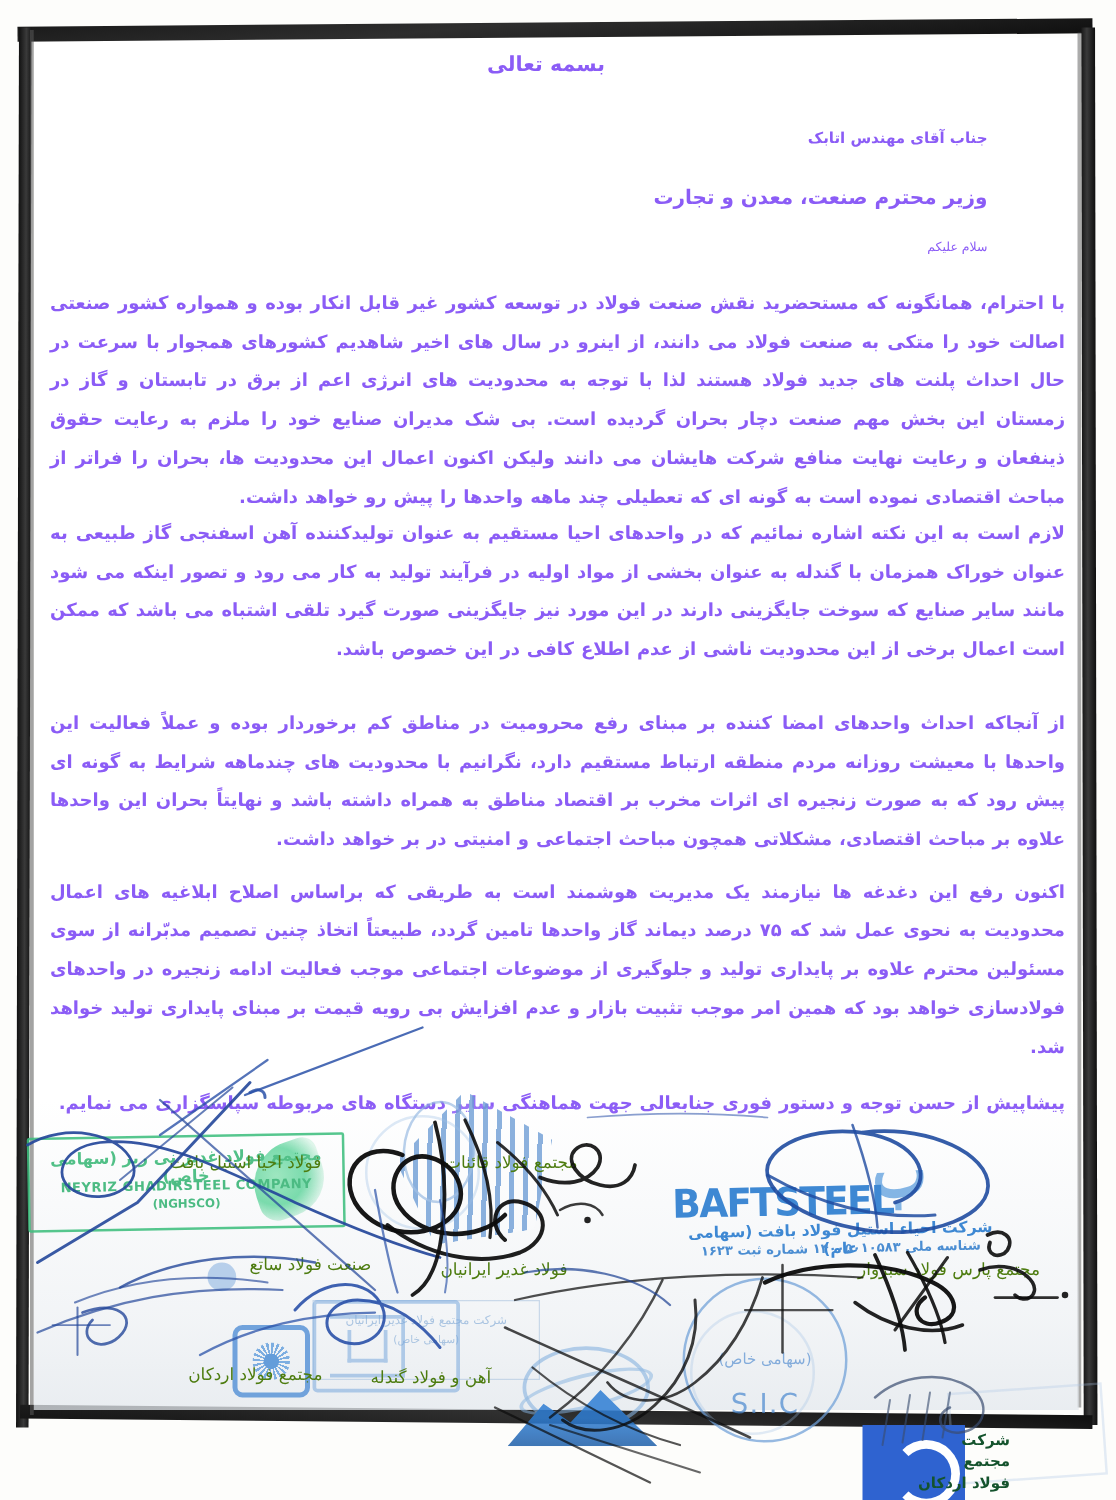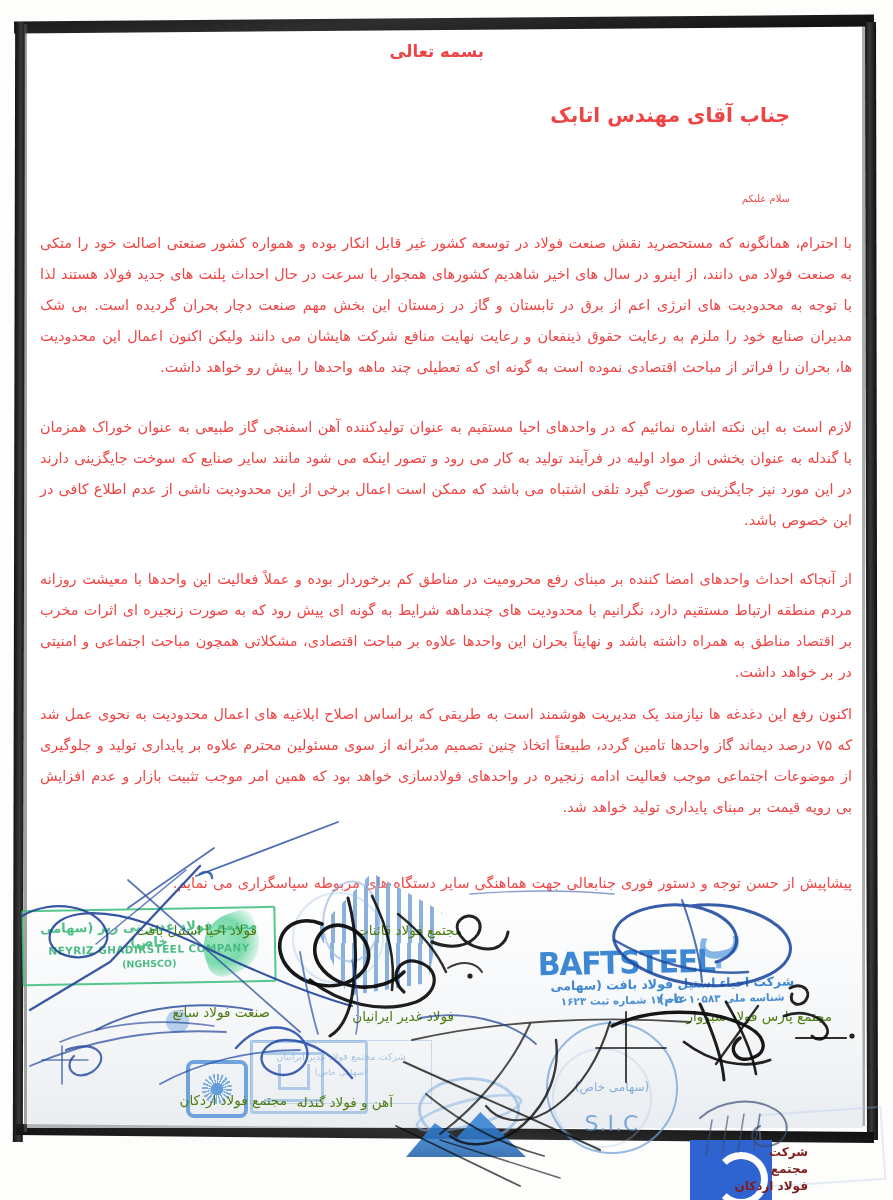--- a/index.html
+++ b/index.html
@@ -29,29 +29,29 @@
   .paper{position:absolute;left:27px;top:30px;width:836px;height:1098px;
      background:#ffffff;}
 
   
   .scan-tint{position:absolute;left:27px;top:880px;width:836px;height:248px;
      background:linear-gradient(180deg,rgba(238,240,242,0) 0%,rgba(232,236,240,.55) 70%,rgba(226,231,236,.75) 100%);
      pointer-events:none;}
 
   
   #content{position:absolute;left:40px;top:30px;width:812px;height:1098px;
-     direction:rtl;text-align:right;color:#ef4444;}
+     direction:rtl;text-align:right;color:#8b5cf6;}
 
   .bismillah{position:absolute;top:12px;right:368px;font-size:16.5px;font-weight:bold;letter-spacing:.2px;}
-  .addr1{position:absolute;top:73px;right:62px;font-size:20px;font-weight:bold;}
+  .addr1{position:absolute;top:73px;right:62px;font-size:12px;font-weight:bold;}
   .addr2{position:absolute;top:118px;right:62px;font-size:16px;font-weight:bold;}
   .greet{position:absolute;top:163px;right:62px;font-size:10px;}
 
   .para{position:absolute;right:0;width:812px;font-size:14.4px;line-height:31px;
-        text-align:justify;text-align-last:right;word-spacing:.5px;}
+        text-align:justify;text-align-last:right;word-spacing:.5px;font-weight:bold;}
   .para.p1{top:198px;}
   .para.p2{top:382px;}
   .para.p3{top:534px;}
   .para.p4{top:669px;}
   .para.p5{top:838px;}
 
   
   .siglabel{position:absolute;font-size:13.5px;color:#4d7c0f;white-space:nowrap;}
 
   
@@ -129,21 +129,21 @@
      border:3px solid #86b2e0;border-radius:50%;opacity:.7;}
   .bafgh .band{position:absolute;left:14px;top:24px;width:104px;height:22px;
      border:3px solid #86b2e0;border-radius:50%;opacity:.6;transform:rotate(-14deg);}
 
   
   .ardakan{left:618px;top:1140px;width:190px;height:62px;}
   .ardakan .blue{position:absolute;left:72px;top:0;width:82px;height:62px;background:#2f63d0;}
   .ardakan .c{position:absolute;left:96px;top:12px;width:40px;height:40px;
      border:7px solid #ffffff;border-radius:50%;border-left-color:transparent;}
   .ardakan .fa{position:absolute;right:0;top:4px;font-size:12px;font-weight:bold;
-     color:#7f1d1d;direction:rtl;text-align:right;line-height:17px;width:74px;}
+     color:#14532d;direction:rtl;text-align:right;line-height:17px;width:74px;}
 
   
   .dot{left:166px;top:1010px;width:23px;height:23px;border-radius:50%;
      background:#9fbfe4;opacity:.72;}
 
   
   .faint1{left:292px;top:892px;width:88px;height:88px;border:2px solid #9fbfe4;border-radius:50%;opacity:.35;}
   .faint2{left:552px;top:1048px;width:96px;height:96px;border:2px solid #9fbfe4;border-radius:50%;opacity:.3;}
   .faint3{left:760px;top:1110px;width:120px;height:70px;border:2px solid #a9c5e6;opacity:.3;transform:rotate(-4deg);}
 
@@ -163,20 +163,21 @@
   <div class="frame-bottom"></div>
   <div class="frame-left2"></div>
   <div class="frame-right2"></div>
 
   <div id="content">
 
     <div class="bismillah">بسمه تعالی</div>
 
     <div class="addr1">جناب آقای مهندس اتابک</div>
 
+    <div class="addr2">وزیر محترم صنعت، معدن و تجارت</div>
 
     <div class="greet">سلام علیکم</div>
 
     <div class="para p1">با احترام، همانگونه که مستحضرید نقش صنعت فولاد در توسعه کشور غیر قابل انکار بوده و همواره کشور صنعتی اصالت خود را متکی به صنعت فولاد می دانند، از اینرو در سال های اخیر شاهدیم کشورهای همجوار با سرعت در حال احداث پلنت های جدید فولاد هستند لذا با توجه به محدودیت های انرژی اعم از برق در تابستان و گاز در زمستان این بخش مهم صنعت دچار بحران گردیده است. بی شک مدیران صنایع خود را ملزم به رعایت حقوق ذینفعان و رعایت نهایت منافع شرکت هایشان می دانند ولیکن اکنون اعمال این محدودیت ها، بحران را فراتر از مباحث اقتصادی نموده است به گونه ای که تعطیلی چند ماهه واحدها را پیش رو خواهد داشت.</div>
 
     <div class="para p2">لازم است به این نکته اشاره نمائیم که در واحدهای احیا مستقیم به عنوان تولیدکننده آهن اسفنجی گاز طبیعی به عنوان خوراک همزمان با گندله به عنوان بخشی از مواد اولیه در فرآیند تولید به کار می رود و تصور اینکه می شود مانند سایر صنایع که سوخت جایگزینی دارند در این مورد نیز جایگزینی صورت گیرد تلقی اشتباه می باشد که ممکن است اعمال برخی از این محدودیت ناشی از عدم اطلاع کافی در این خصوص باشد.</div>
 
     <div class="para p3">از آنجاکه احداث واحدهای امضا کننده بر مبنای رفع محرومیت در مناطق کم برخوردار بوده و عملاً فعالیت این واحدها با معیشت روزانه مردم منطقه ارتباط مستقیم دارد، نگرانیم با محدودیت های چندماهه شرایط به گونه ای پیش رود که به صورت زنجیره ای اثرات مخرب بر اقتصاد مناطق به همراه داشته باشد و نهایتاً بحران این واحدها علاوه بر مباحث اقتصادی، مشکلاتی همچون مباحث اجتماعی و امنیتی در بر خواهد داشت.</div>
 
     <div class="para p4">اکنون رفع این دغدغه ها نیازمند یک مدیریت هوشمند است به طریقی که براساس اصلاح ابلاغیه های اعمال محدودیت به نحوی عمل شد که ۷۵ درصد دیماند گاز واحدها تامین گردد، طبیعتاً اتخاذ چنین تصمیم مدبّرانه از سوی مسئولین محترم علاوه بر پایداری تولید و جلوگیری از موضوعات اجتماعی موجب فعالیت ادامه زنجیره در واحدهای فولادسازی خواهد بود که همین امر موجب تثبیت بازار و عدم افزایش بی رویه قیمت بر مبنای پایداری تولید خواهد شد.</div>
@@ -245,29 +246,29 @@
     <div class="fa">
       <span>شرکت مجتمع</span><br>
       <span>فولاد اردکان</span>
     </div>
   </div>
 
   <div class="siglabel" style="left:auto;right:636px;top:922px;">فولاد احیا استیل بافت</div>
 
   <div class="siglabel" style="left:auto;right:431px;top:922px;">مجتمع فولاد قائنات</div>
 
-  <div class="siglabel" style="left:auto;right:623px;top:1004px;">صنعت فولاد ساتع</div>
+  <div class="siglabel" style="left:auto;right:596px;top:1004px;">صنعت فولاد ساتع</div>
 
   <div class="siglabel" style="left:auto;right:439px;top:1008px;">فولاد غدیر ایرانیان</div>
 
   <div class="siglabel" style="left:auto;right:61px;top:1008px;">مجتمع پارس فولاد سبزوار</div>
 
   <div class="siglabel" style="left:auto;right:500px;top:1094px;">آهن و فولاد گندله</div>
 
-  <div class="siglabel" style="left:auto;right:606px;top:1092px;margin-left:44px;">مجتمع فولاد اردکان</div>
+  <div class="siglabel" style="left:auto;right:635px;top:1092px;margin-left:44px;">مجتمع فولاد اردکان</div>
 
   <svg class="ink" viewBox="0 0 893 1200" xmlns="http://www.w3.org/2000/svg">
     <g fill="none" stroke-linecap="round" stroke-linejoin="round">
 
       <path d="M200,866 L110,962 L30,1010" stroke="#24479a" stroke-width="2.4" opacity=".9"></path>
       <path d="M186,870 L96,944" stroke="#24479a" stroke-width="1.6" opacity=".7"></path>
       <path d="M22,916 C52,898 96,906 106,930 C114,950 84,964 62,954 C40,944 48,918 80,914 C126,908 180,936 236,962 C290,986 330,1000 352,1006" stroke="#24479a" stroke-width="2.2" opacity=".92"></path>
       <path d="M128,880 L300,1032" stroke="#24479a" stroke-width="1.8" opacity=".72"></path>
       <path d="M96,1030 C140,1006 200,1000 252,1010" stroke="#24479a" stroke-width="2" opacity=".8"></path>
       <path d="M60,1042 C108,1022 160,1018 214,1026" stroke="#24479a" stroke-width="1.6" opacity=".65"></path>

